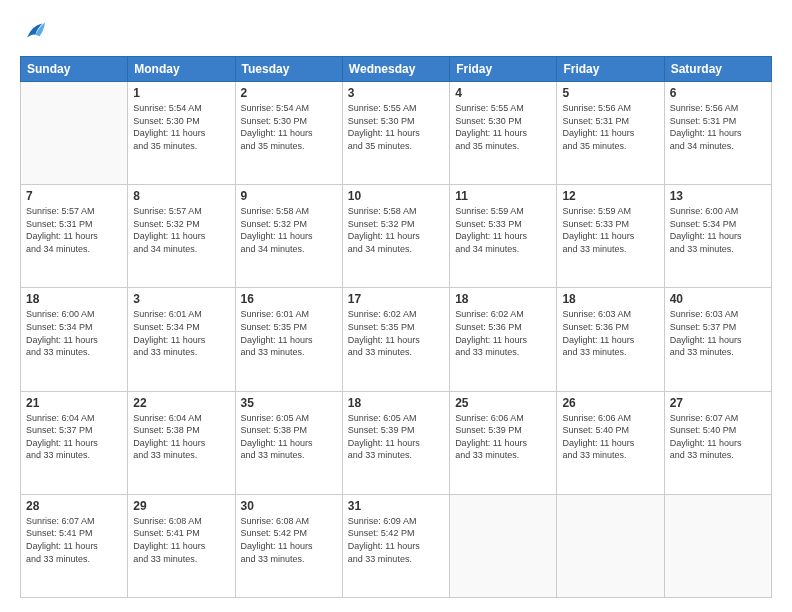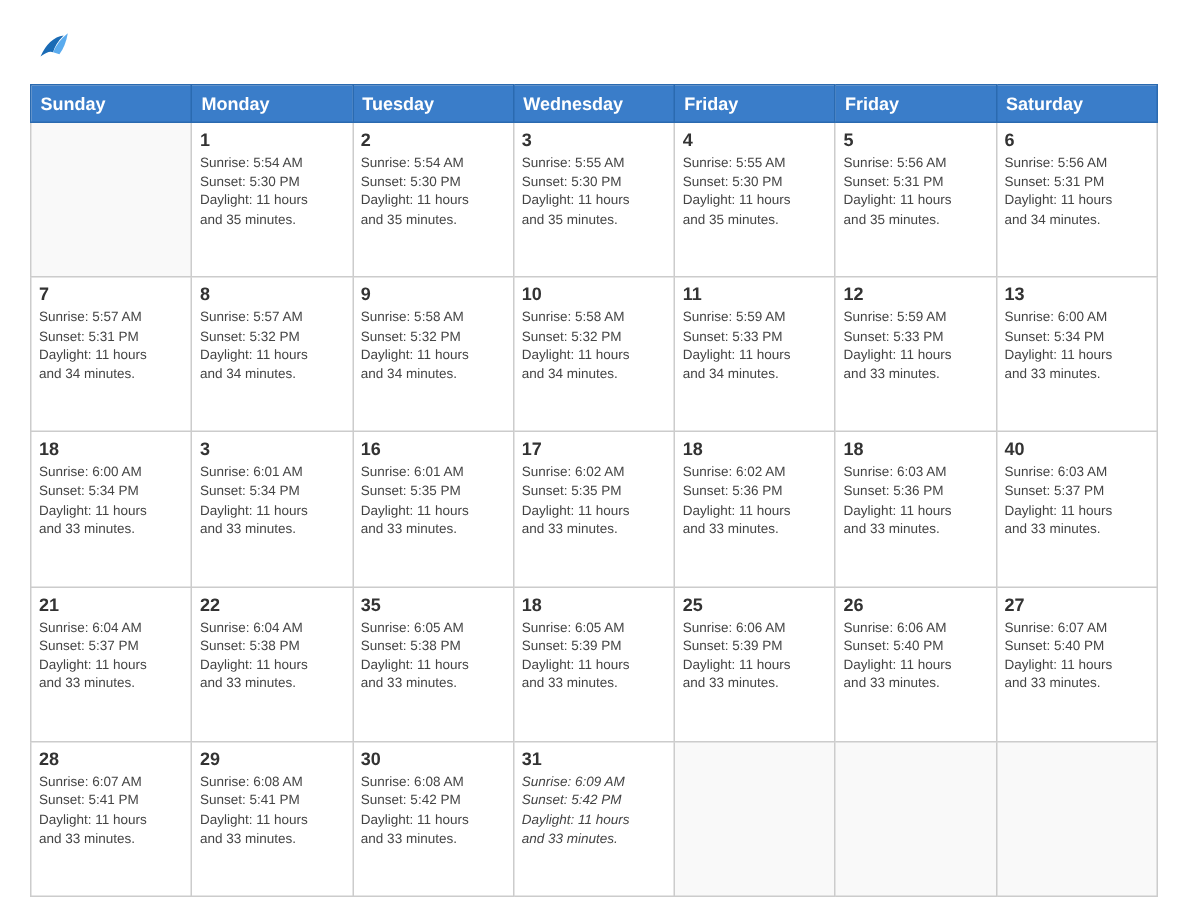--- a/index.html
+++ b/index.html
@@ -342,21 +342,21 @@
           </td>
           <td>
             <span class="day-num">30</span>
             <div class="day-info" style="white-space: pre-line;">Sunrise: 6:08 AM
 Sunset: 5:42 PM
 Daylight: 11 hours
 and 33 minutes.</div>
           </td>
           <td>
             <span class="day-num">31</span>
-            <div class="day-info" style="white-space: pre-line; font-style: italic;">Sunrise: 6:09 AM
+            <div class="day-info" style="white-space: pre-line;">Sunrise: 6:09 AM
 Sunset: 5:42 PM
 Daylight: 11 hours
 and 33 minutes.</div>
           </td>
           <td class="empty"></td>
           <td class="empty"></td>
           <td class="empty"></td>
         </tr>
       </tbody>
   </table>

